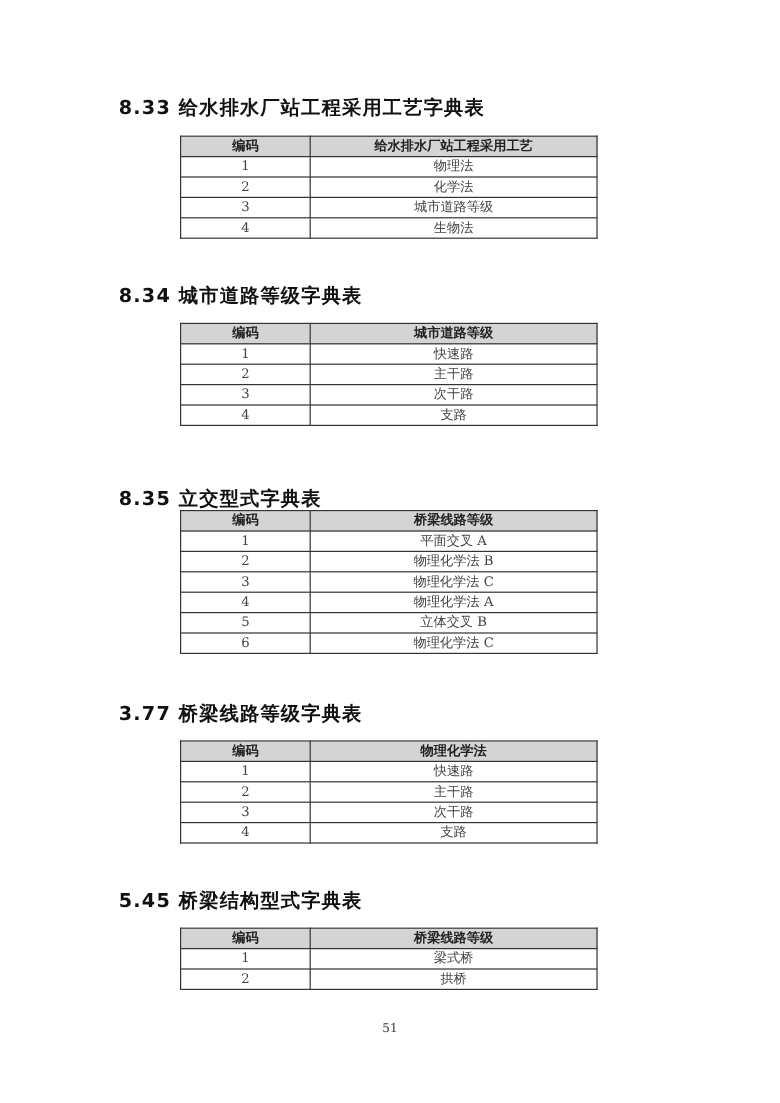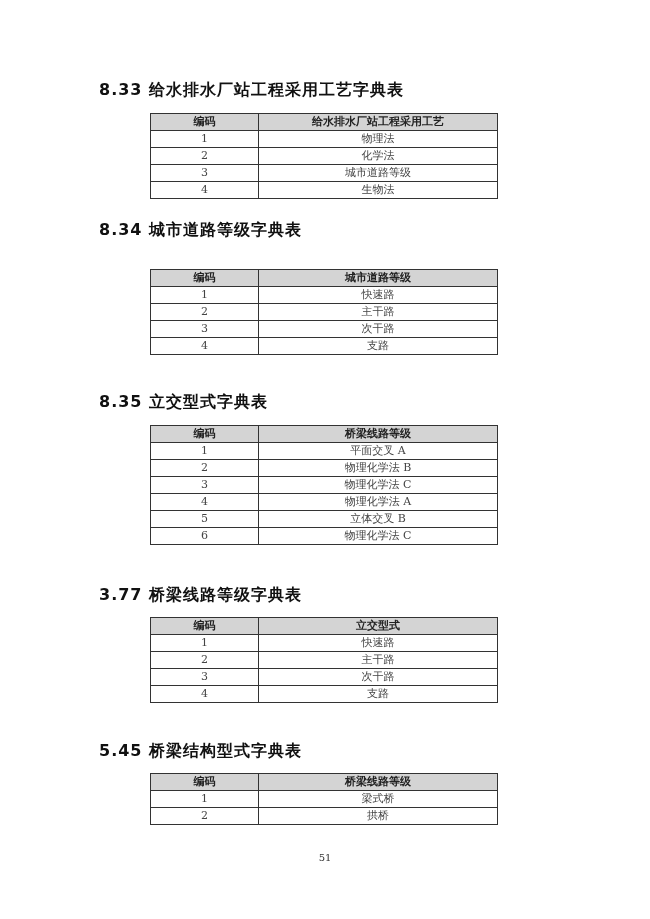--- a/index.html
+++ b/index.html
@@ -38,21 +38,21 @@
         </tr>
     <tr>
           <td>4</td>
           <td>生物法</td>
         </tr>
   </tbody>
     </table>
 </div>
 
 <div>
-  <div class="title" style="top:220px">8.34 城市道路等级字典表</div>
+  <div class="title" style="top:237px">8.34 城市道路等级字典表</div>
   <table style="top:269px">
     <tbody>
         <tr>
           <th class="c1">编码</th>
           <th>城市道路等级</th>
         </tr>
     <tr>
           <td>1</td>
           <td>快速路</td>
         </tr>
@@ -66,21 +66,21 @@
         </tr>
     <tr>
           <td>4</td>
           <td>支路</td>
         </tr>
   </tbody>
     </table>
 </div>
 
 <div>
-  <div class="title" style="top:392px">8.35 立交型式字典表</div>
+  <div class="title" style="top:406px">8.35 立交型式字典表</div>
   <table style="top:425px">
     <tbody>
         <tr>
           <th class="c1">编码</th>
           <th>桥梁线路等级</th>
         </tr>
     <tr>
           <td>1</td>
           <td>平面交叉 A</td>
         </tr>
@@ -107,21 +107,21 @@
   </tbody>
     </table>
 </div>
 
 <div>
   <div class="title" style="top:585px">3.77 桥梁线路等级字典表</div>
   <table style="top:617px">
     <tbody>
         <tr>
           <th class="c1">编码</th>
-          <th>立交型式</th>
+          <th>物理化学法</th>
         </tr>
     <tr>
           <td>1</td>
           <td>快速路</td>
         </tr>
     <tr>
           <td>2</td>
           <td>主干路</td>
         </tr>
     <tr>

